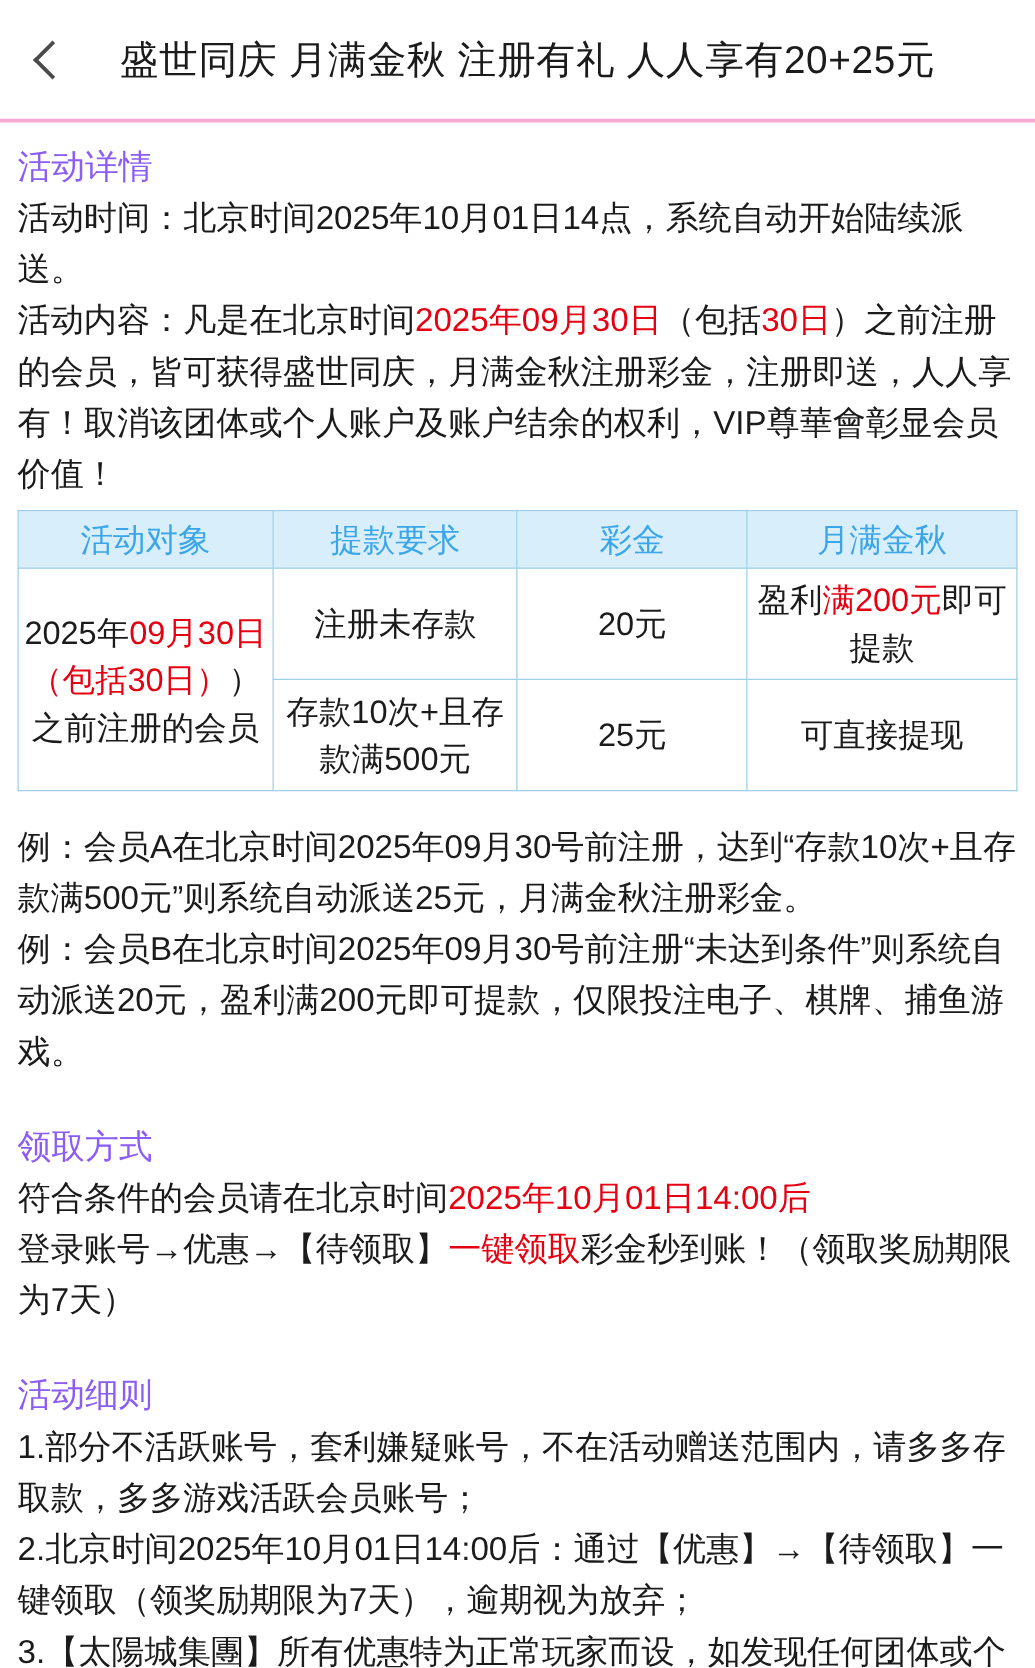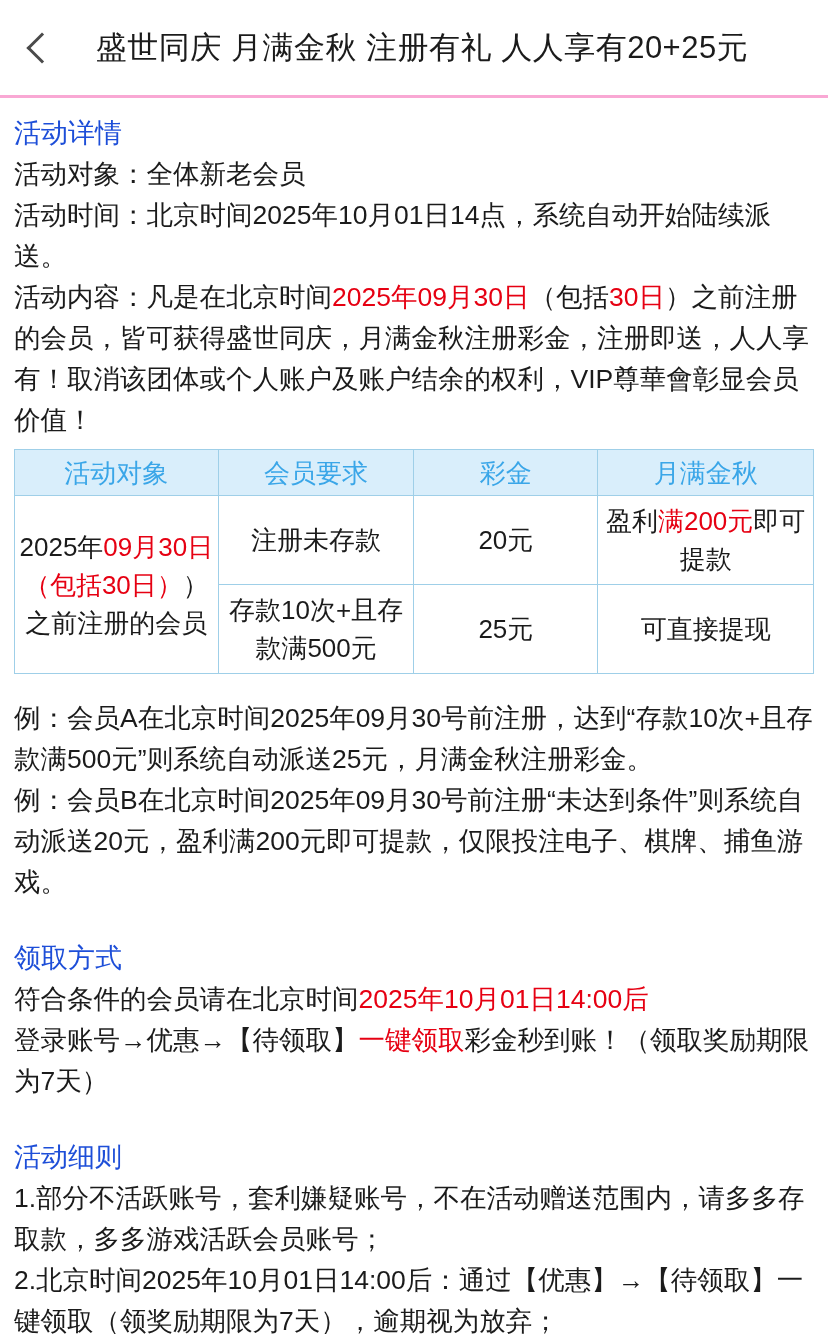--- a/index.html
+++ b/index.html
@@ -46,21 +46,21 @@
   }
 
   
   .content {
     padding: 10px 14px 0 14px;
     font-size: 26.5px;
     line-height: 41px;
     color: #1b1b1b;
   }
   .sec-title {
-    color: #1d4ed8;
+    color: #8b5cf6;
     font-size: 27px;
     line-height: 42px;
     margin: 4px 0 0 0;
   }
   .para { margin: 0; }
   .red { color: #e60012; }
   .spacer-md { height: 30px; }
 
   
   table.promo {
@@ -101,37 +101,34 @@
     <div class="back-btn">
       <div class="chev"></div>
     </div>
     <div class="header-title">盛世同庆 月满金秋 注册有礼 人人享有20+25元</div>
   </div>
 
   <div class="content">
 
     <div class="sec-title">活动详情</div>
 
-    <div class="para">
-      <span>活动对象：</span><span>全体新老会员</span>
-    </div>
 
     <div class="para">
       <span>活动时间：</span><span>北京时间2025年10月01日14点，系统自动开始陆续派送。</span>
     </div>
 
     <div class="para">
       <span>活动内容：</span><span>凡是在北京时间</span><span class="red">2025年09月30日</span><span>（包括</span><span class="red">30日</span><span>）之前注册的会员，皆可获得盛世同庆，月满金秋注册彩金，注册即送，人人享有！取消该团体或个人账户及账户结余的权利，VIP尊華會彰显会员价值！</span>
     </div>
 
     <table class="promo">
       <thead>
         <tr>
           <th class="col-a">活动对象</th>
-          <th class="col-b">会员要求</th>
+          <th class="col-b">提款要求</th>
           <th class="col-c">彩金</th>
           <th class="col-d">月满金秋</th>
         </tr>
       </thead>
       <tbody>
         <tr>
           <td rowspan="2" class="cell-tall">
             <span>2025年</span><span class="red">09月30日</span><span class="red">（包括</span><span class="red">30日</span><span class="red">）</span><span>）之前注册的会员</span>
           </td>
           <td>注册未存款</td>

